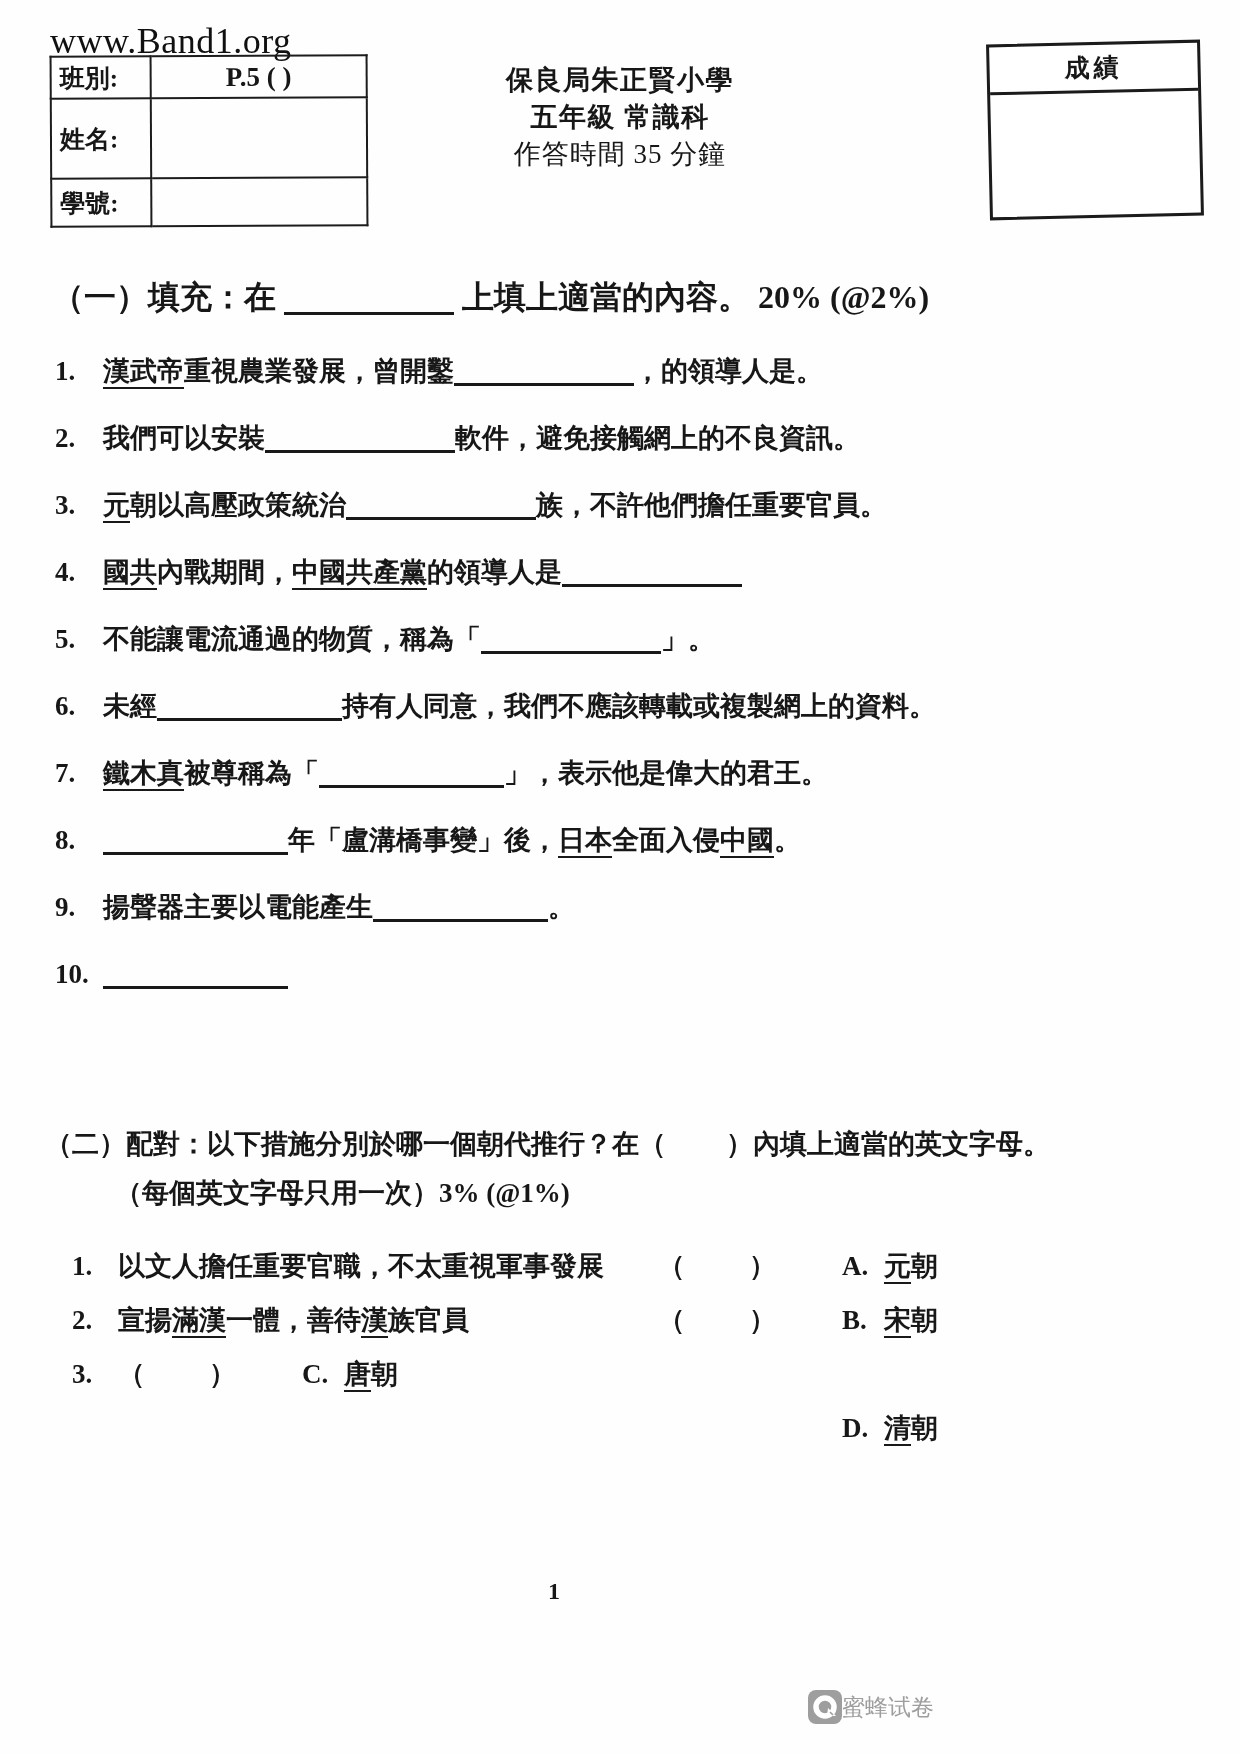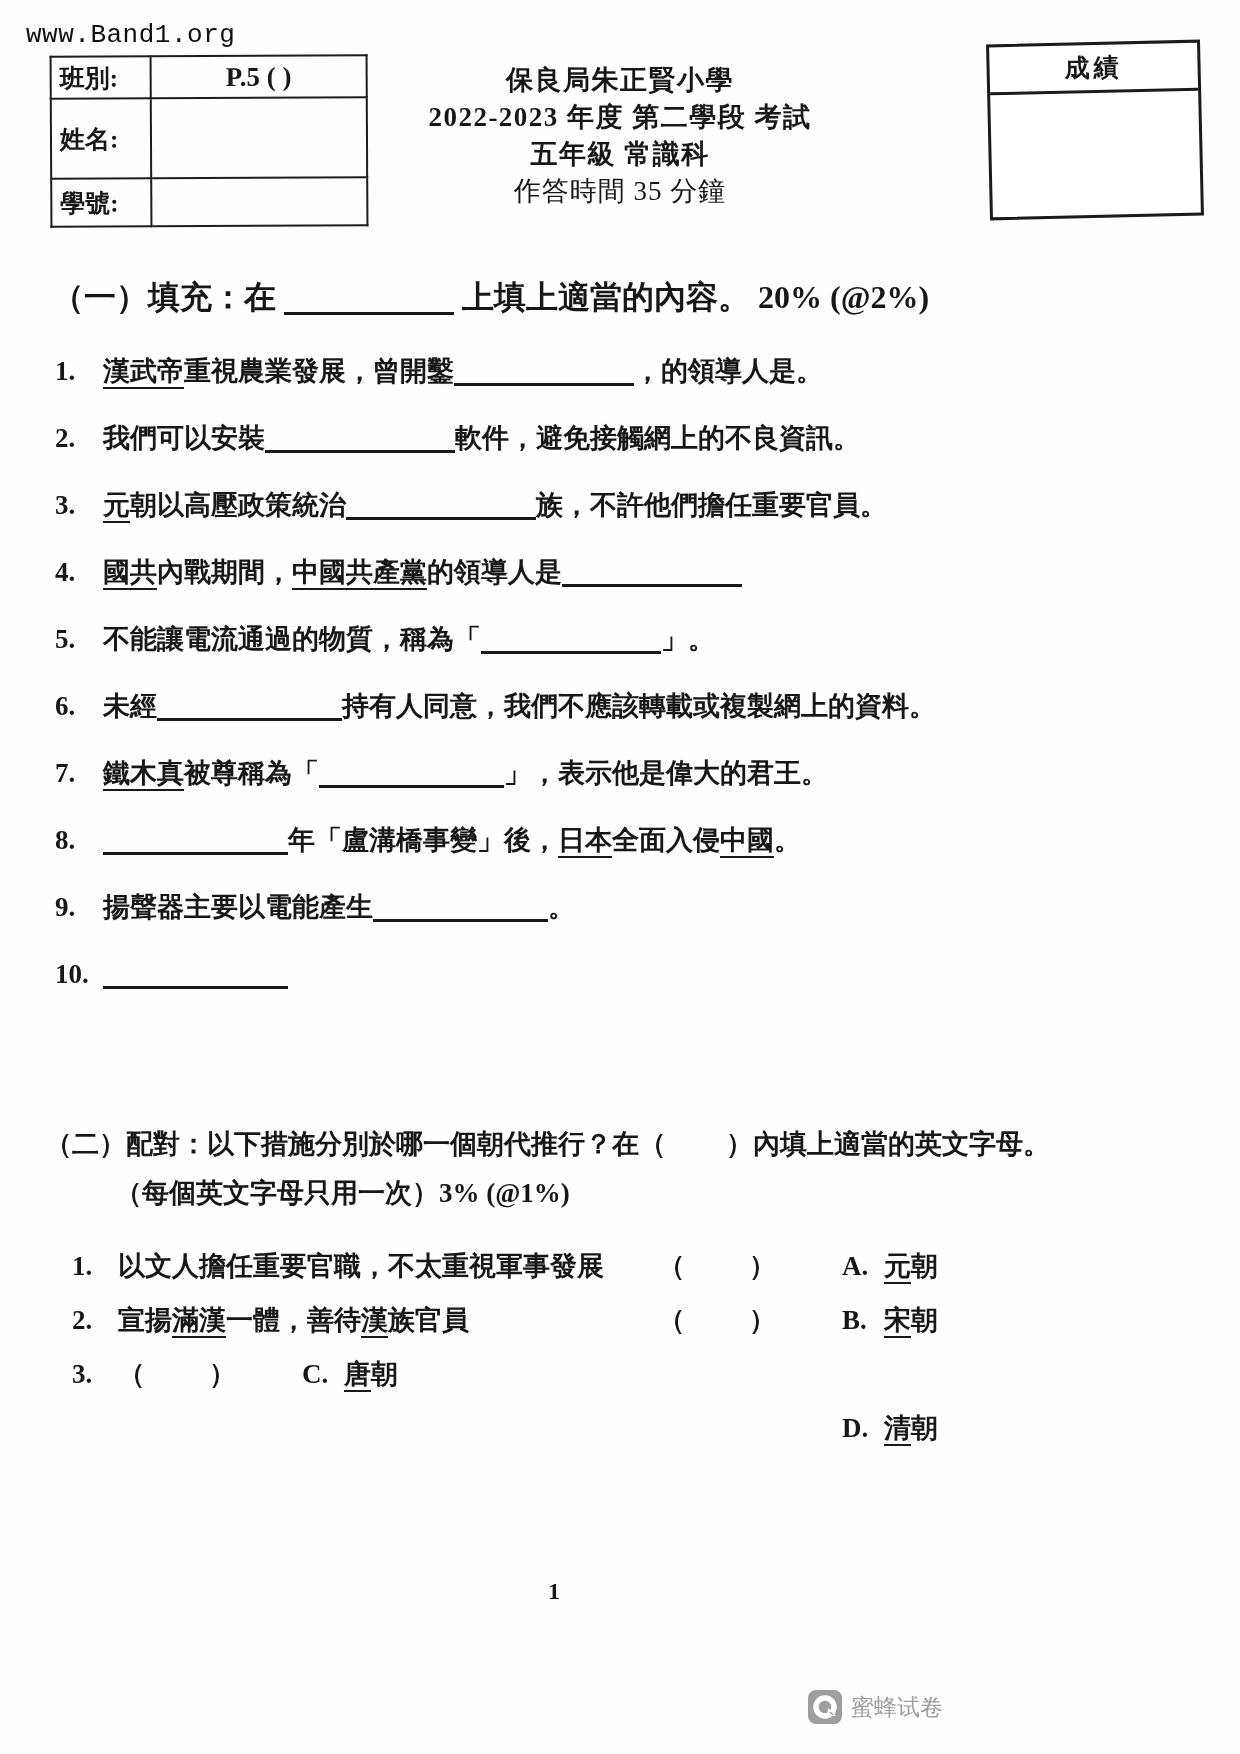--- a/index.html
+++ b/index.html
@@ -1,20 +1,20 @@
 <!DOCTYPE html>
 <html><head>
 <meta charset="utf-8">
 <style>
   html,body{margin:0;padding:0;background:#e8e8e8;}
   .page{position:relative;width:1240px;height:1754px;margin:0 auto;background:#fefefe;
         font-family:"Liberation Serif","DejaVu Serif",serif;color:#171717;overflow:hidden;}
 
-  .watermark{position:absolute;left:26px;top:20px;font-family:Liberation Mono, monospace;
-             font-size:26px;color:#101010;letter-spacing:.5px;}
+  .watermark{position:absolute;left:50px;top:20px;font-family:Liberation Serif, serif;
+             font-size:36px;color:#101010;letter-spacing:.5px;}
 
   .student-table{position:absolute;left:50px;top:55px;border-collapse:collapse;transform:rotate(-.3deg);}
   .student-table td{border:2.5px solid #1c1c1c;}
   .student-table .lbl{width:86px;font-size:25px;font-weight:bold;padding:0 4px 0 8px;white-space:nowrap;}
   .student-table .val{width:212px;font-size:27px;font-weight:bold;text-align:center;}
   .r1{height:42px;} .r2{height:80px;} .r3{height:48px;}
 
   .head-center{position:absolute;left:50%;top:54px;transform:translateX(-50%);
                text-align:center;white-space:nowrap;margin-top:8px;}
   .hline{font-size:27px;font-weight:bold;line-height:37px;letter-spacing:1.5px;}
@@ -44,21 +44,21 @@
   .m-row{display:flex;font-size:27px;font-weight:bold;line-height:40px;margin-bottom:14px;}
   .mnum{width:46px;flex:none;}
   .mtext{width:540px;flex:none;}
   .mbracket{width:118px;flex:none;display:flex;justify-content:space-between;}
   .mspacer{width:66px;flex:none;}
   .mopt{flex:none;white-space:nowrap;}
   .letter{display:inline-block;width:42px;}
 
   .page-num{position:absolute;left:548px;top:1578px;font-size:24px;font-weight:bold;}
 
-  .brand{position:absolute;left:808px;top:1690px;display:flex;align-items:center;gap:9px;
+  .brand{position:absolute;left:808px;top:1690px;display:flex;align-items:center;
          color:#9e9e9e;font-family:"DejaVu Sans","Liberation Sans",sans-serif;font-size:23px;}
 </style>
 </head>
 <body>
 
 <div class="page">
 
   <div class="watermark">www.Band1.org</div>
 
   <table class="student-table">
@@ -73,21 +73,20 @@
     </tr>
     <tr class="r3">
       <td class="lbl">學號:</td>
       <td class="val"></td>
     </tr>
   </tbody>
     </table>
 
   <div class="head-center">
     <div class="hline">保良局朱正賢小學</div>
-    <div class="hline">2022-2023 年度 第二學段 考試</div>
     <div class="hline">五年級 常識科</div>
     <div class="hline h-normal">作答時間 35 分鐘</div>
   </div>
 
   <div class="score-box">
     <div class="score-head">成績</div>
   </div>
 
   <div class="sec1-heading" id="sec1-heading"><span>（一）填充：在 </span><span class="blank" style="width: 170px;"></span><span> 上填上適當的內容。  20% (@2%)</span></div>
 

